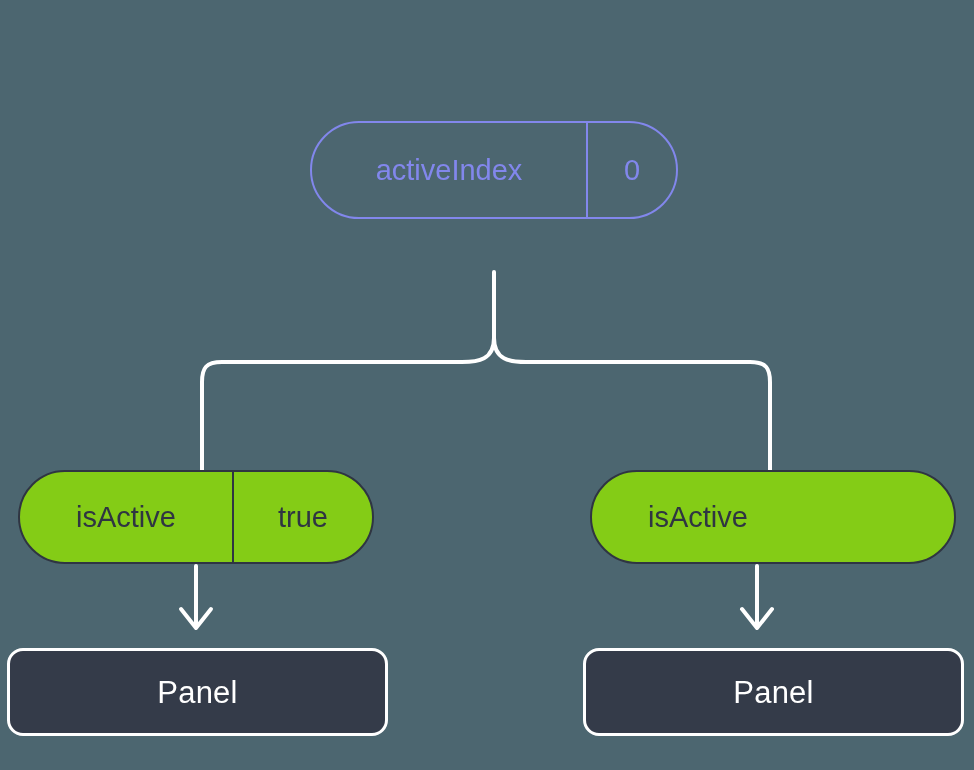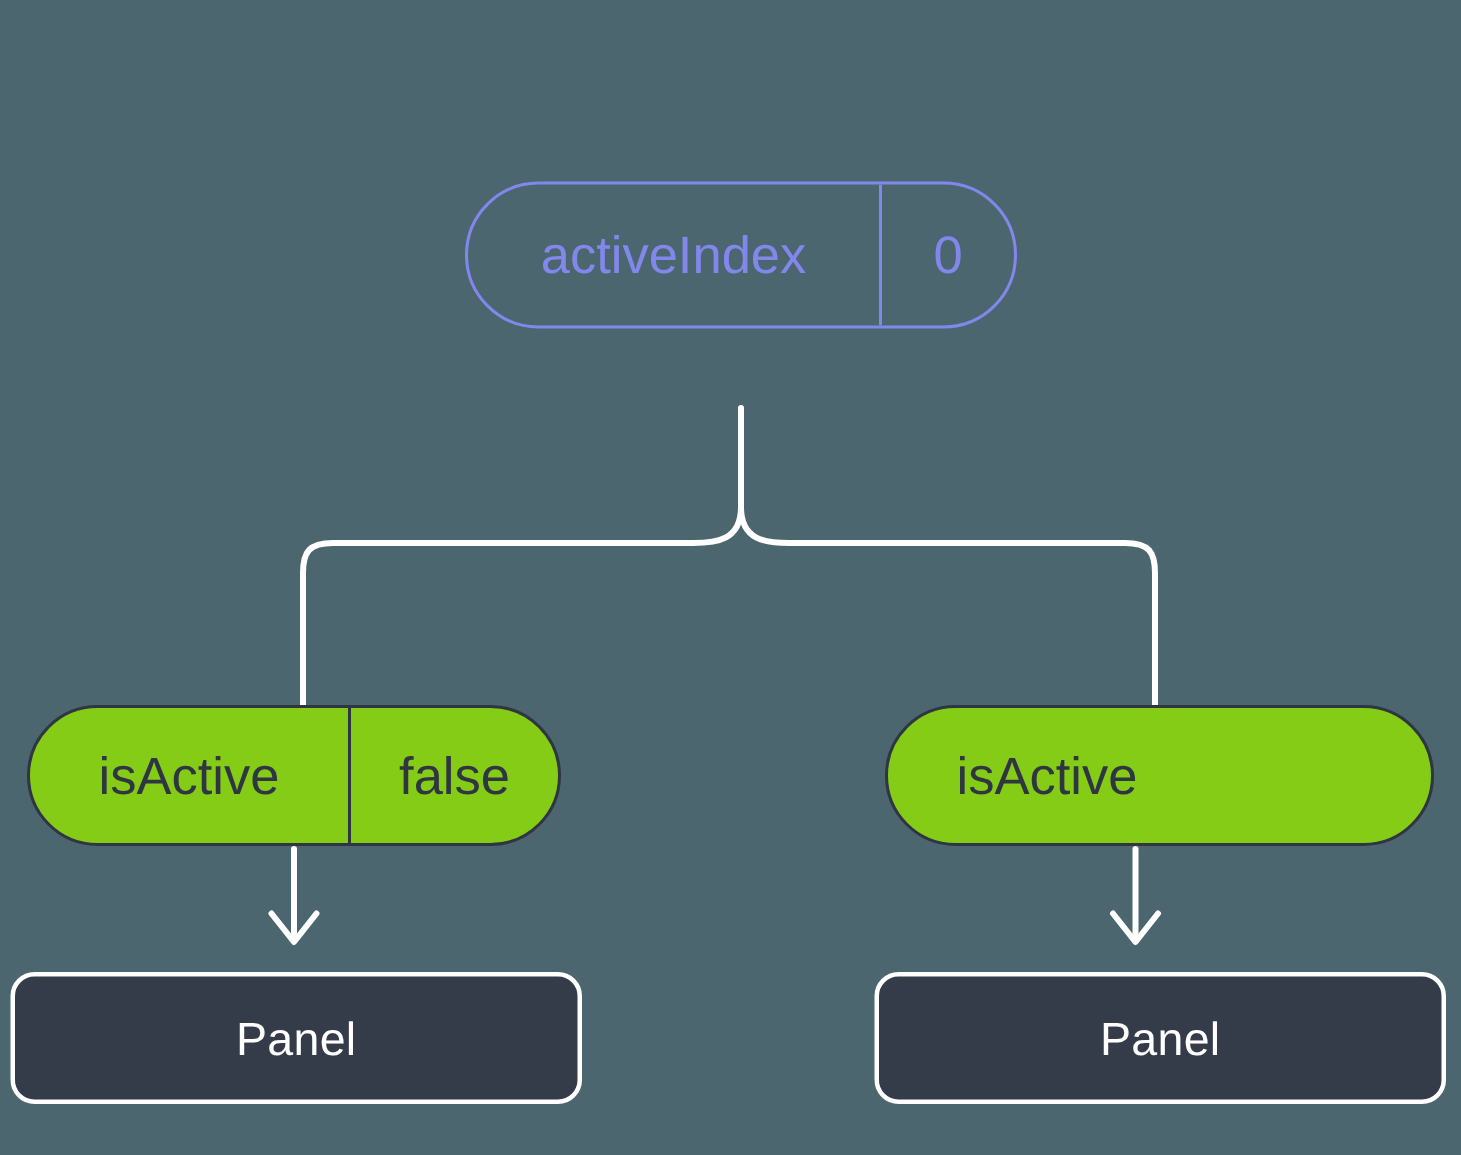--- a/index.html
+++ b/index.html
@@ -71,21 +71,21 @@
     box-sizing: border-box;
     display: flex;
     align-items: stretch;
     border-radius: 999px;
     overflow: hidden;
   }
   .pill .seg {
     display: flex;
     align-items: center;
     justify-content: center;
-    font-size: 35px;
+    font-size: 29px;
     line-height: 1;
     white-space: nowrap;
   }
   .pill .seg-key   { flex: 0 0 auto; }
   .pill .seg-value { flex: 1 1 auto; }
 
   
   .pill-outline {
     border: 2px solid #8287ec;
     background: transparent;
@@ -146,21 +146,21 @@
   </svg>
 
 
   <div class="pill pill-outline" id="accordion-state">
     <div class="seg seg-key">activeIndex</div>
     <div class="seg seg-value">0</div>
   </div>
 
   <div class="pill pill-filled" id="pill-left">
     <div class="seg seg-key">isActive</div>
-    <div class="seg seg-value">false</div>
+    <div class="seg seg-value">true</div>
   </div>
 
   <div class="pill pill-filled" id="pill-right">
     <div class="seg seg-key">isActive</div>
   </div>
 
   <div class="card panel-card" id="panel-left">
     <div class="card-title">Panel</div>
   </div>
 

